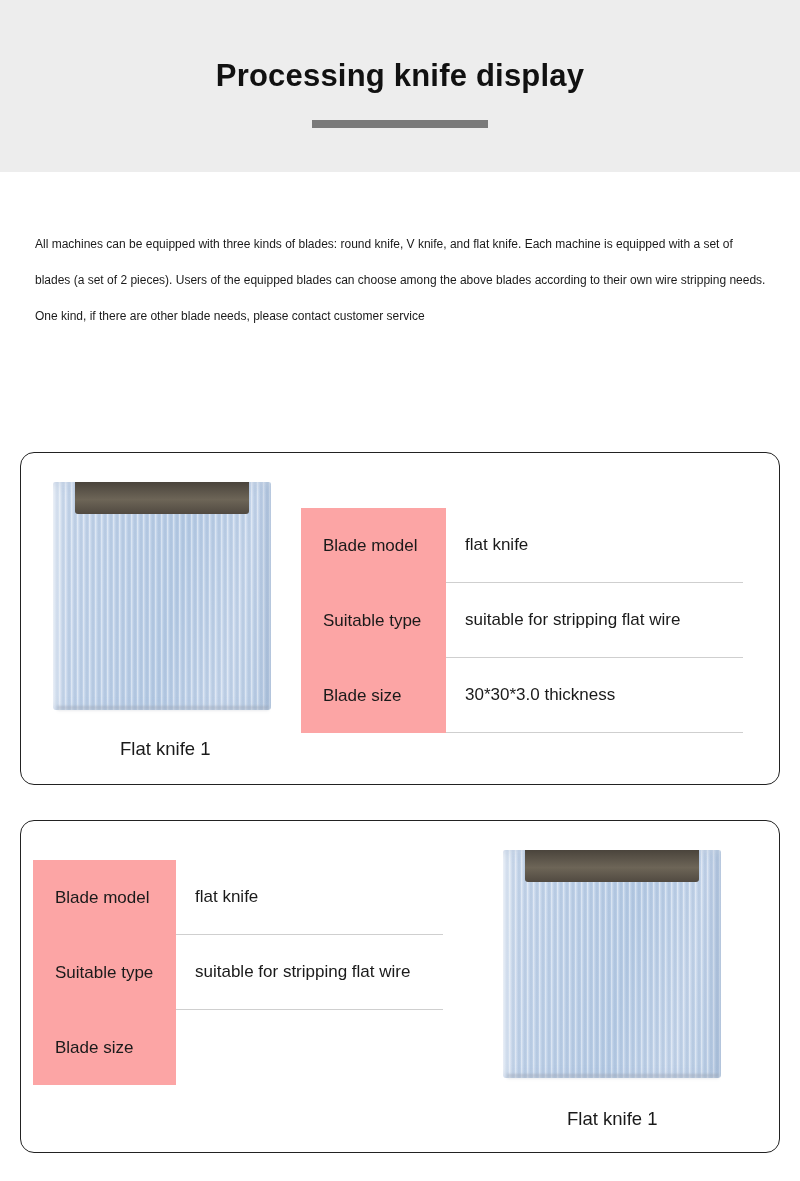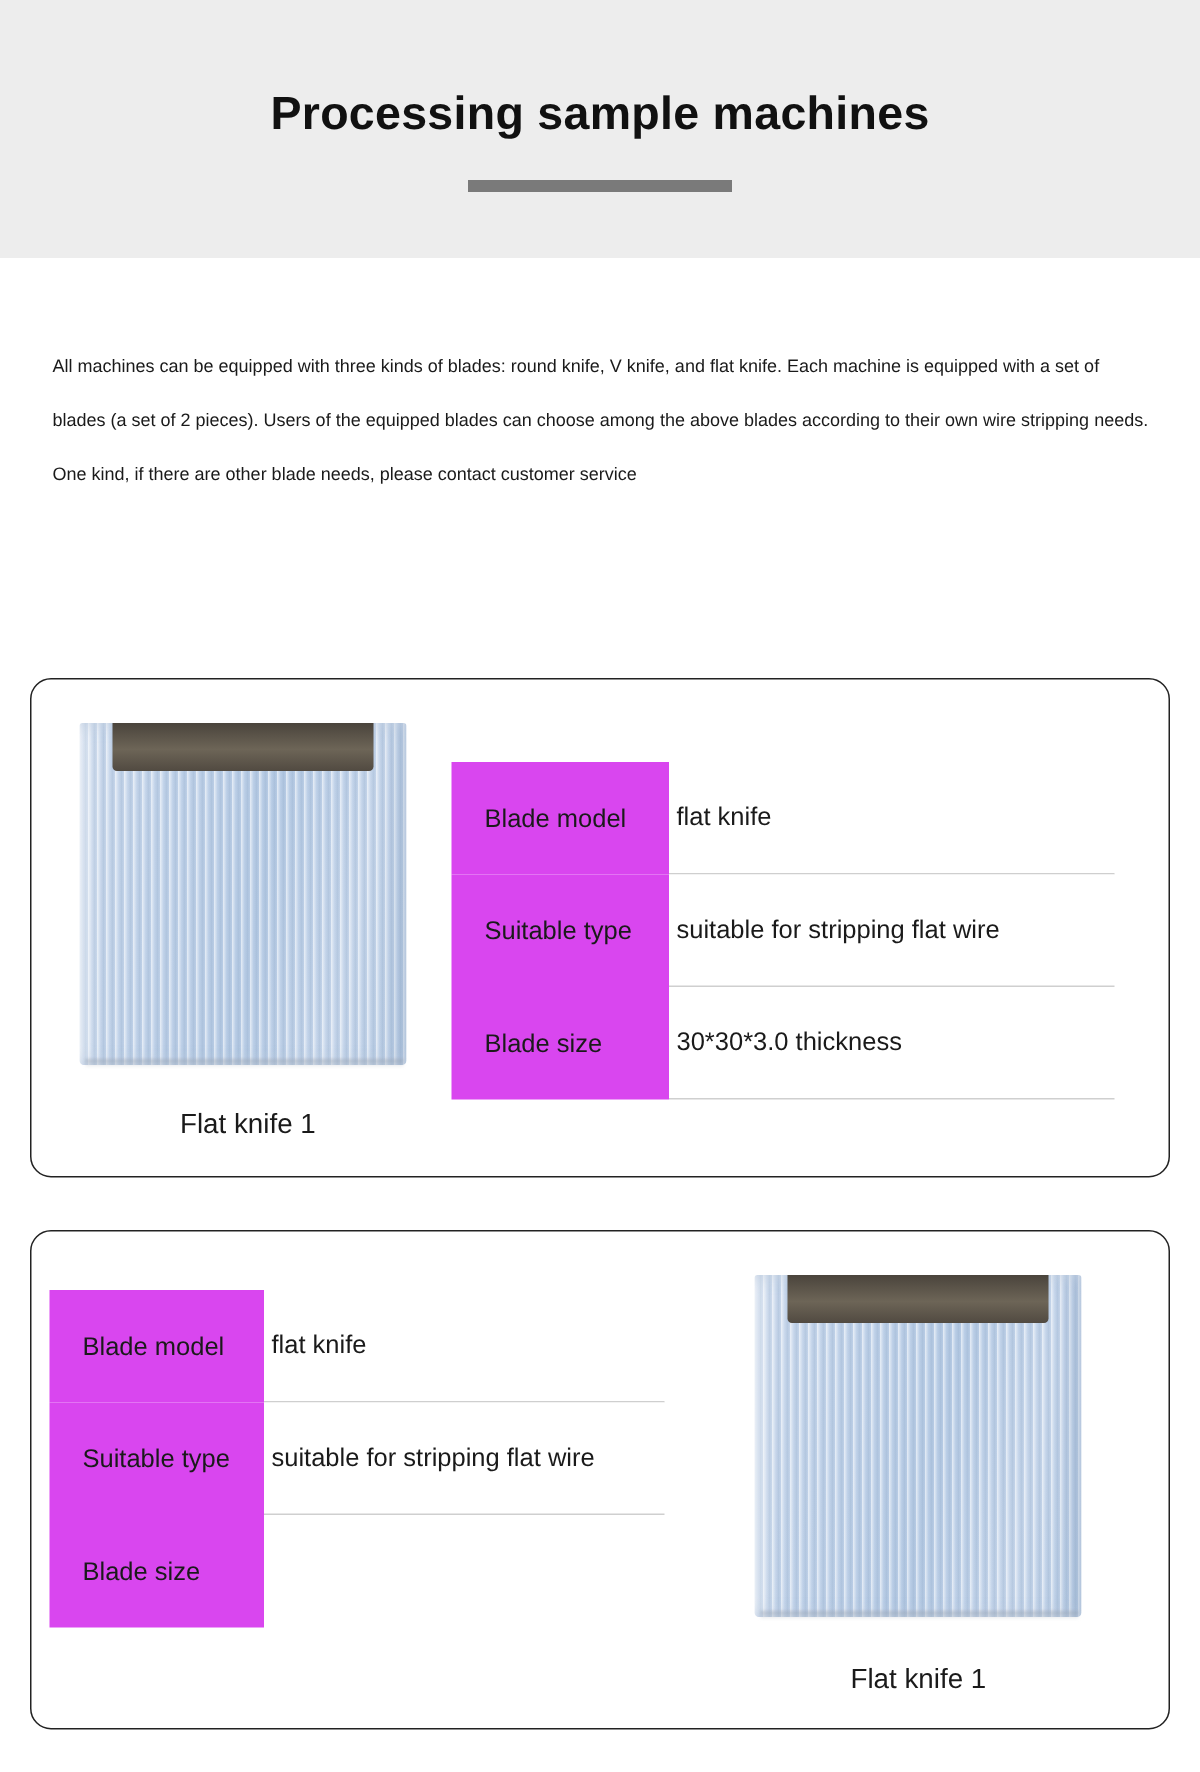--- a/index.html
+++ b/index.html
@@ -140,51 +140,51 @@
     width: 442px;
     --labelw: 145px;
   }
   .spec-table-2 {
     left: 33px;
     top: 860px;
     width: 410px;
     --labelw: 143px;
   }
   .spec-label {
-    background: #d946ef;
+    background: #fca5a5;
     font-size: 17px;
     color: #1a1a1a;
     display: flex;
     align-items: center;
     padding-left: 22px;
     box-sizing: border-box;
     height: 75px;
   }
   .spec-value {
     background: #ffffff;
     font-size: 17px;
     color: #1a1a1a;
     display: flex;
     align-items: center;
-    padding-left: 5px;
+    padding-left: 19px;
     box-sizing: border-box;
     height: 75px;
     border-bottom: 1px solid #cfcfcf;
   }
   .spec-value.first-row {
     border-top: none;
   }
 </style>
 </head>
 <body>
 
 <div class="page">
 
   <div class="header">
-    <div class="header-title">Processing sample machines</div>
+    <div class="header-title">Processing knife display</div>
     <div class="header-rule"></div>
   </div>
 
   <div class="intro">All machines can be equipped with three kinds of blades: round knife, V knife, and flat knife. Each machine is equipped with a set of blades (a set of 2 pieces). Users of the equipped blades can choose among the above blades according to their own wire stripping needs. One kind, if there are other blade needs, please contact customer service</div>
 
   <div class="card card-1"></div>
 
   <div class="blade-photo photo-1">
     <div class="blade-body"></div>
     <div class="blade-slot"></div>

